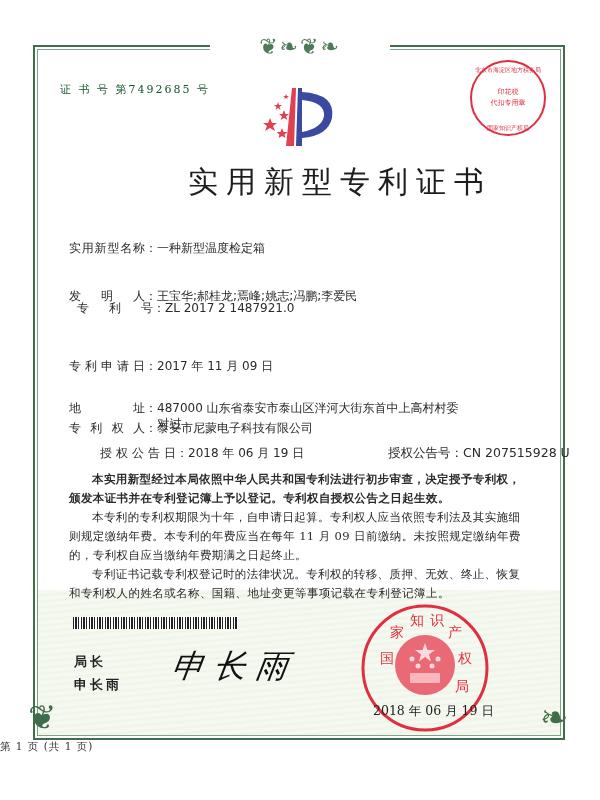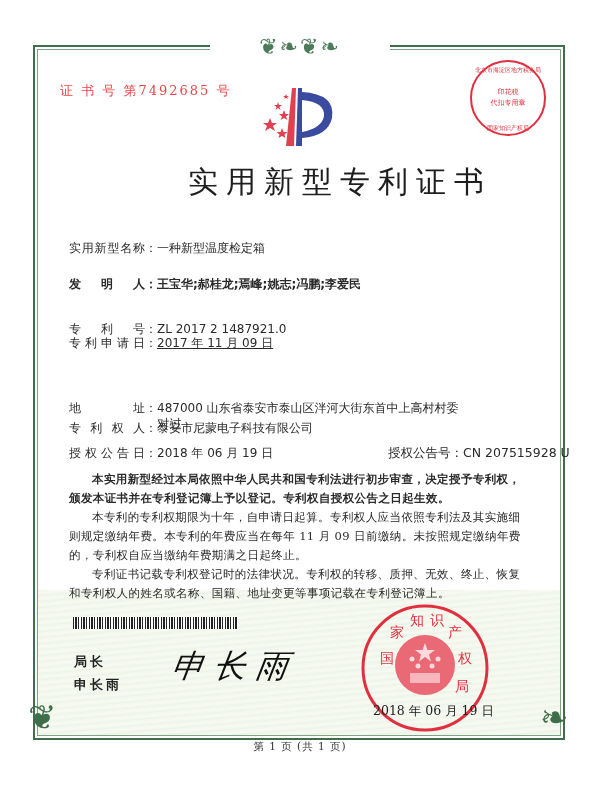--- a/index.html
+++ b/index.html
@@ -8,21 +8,21 @@
   .frame-outer { position:absolute; left:33px; top:45px; width:532px; height:695px;
                  border:2px solid #3f6f4a; box-sizing:border-box; }
   .frame-inner { position:absolute; left:37px; top:49px; width:524px; height:687px;
                  border:1px solid #7ea386; box-sizing:border-box; }
   .guilloche { position:absolute; left:38px; top:590px; width:522px; height:145px;
                background: repeating-linear-gradient(175deg, #eef4e6 0px, #f6f9f0 3px, #eaf1e2 6px);
                opacity:0.85; }
   .ornament { position:absolute; color:#4d7a58; font-size:22px; line-height:1; }
   .ornament-top { left:210px; top:36px; width:180px; height:22px; text-align:center; background:#fff; letter-spacing:2px; }
   .corner { position:absolute; color:#3f6f4a; font-size:34px; line-height:1; }
-  .cert-no { position:absolute; left:60px; top:82px; font-size:13px; letter-spacing:2px; color:#ef4444; }
+  .cert-no { position:absolute; left:60px; top:82px; font-size:11px; letter-spacing:2px; color:#14532d; }
   .logo { position:absolute; left:258px; top:80px; width:80px; height:70px; }
   .seal-top { position:absolute; left:468px; top:58px; width:80px; height:80px; }
   .title { position:absolute; left:0; width:600px; top:162px; text-align:center;
            font-size:30px; letter-spacing:8px; color:#1e1e1e; font-family:"DejaVu Sans","Liberation Sans",sans-serif;padding-left:40px; }
   .field { position:absolute; left:69px; font-size:12px; color:#2a2a2a;
            font-family:"DejaVu Sans","Liberation Sans",sans-serif; white-space:nowrap; }
   .field .lbl { display:inline-block; width:76px; text-align:justify; text-align-last:justify; }
   .field .colon { display:inline-block; width:12px; }
   .addr2 { position:absolute; left:157px; top:416px; font-size:12.5px; color:#2a2a2a;
            font-family:"DejaVu Sans","Liberation Sans",sans-serif; }
@@ -33,21 +33,21 @@
   .barcode { position:absolute; left:73px; top:617px; width:165px; height:12px;
              background: repeating-linear-gradient(90deg,#222 0 1px,#fff 1px 2px,#222 2px 4px,#fff 4px 5px,#222 5px 6px,#fff 6px 8px); }
   .director-title { position:absolute; left:74px; top:653px; font-size:13px; font-weight:bold; color:#222;
                     font-family:"DejaVu Sans","Liberation Sans",sans-serif; letter-spacing:3px; }
   .director-name { position:absolute; left:74px; top:676px; font-size:13px; font-weight:bold; color:#222;
                    font-family:"DejaVu Sans","Liberation Sans",sans-serif; letter-spacing:3px; }
   .signature { position:absolute; left:172px; top:645px; font-size:32px; color:#111; font-style:italic;
                font-family:"DejaVu Serif",serif; letter-spacing:10px; transform:skewX(-8deg); }
   .seal-bottom { position:absolute; left:360px; top:603px; width:130px; height:130px; }
   .seal-date { position:absolute; left:373px; top:703px; font-size:12.5px; color:#222; }
-  .pagenum { position:absolute; left:0; width:600px; top:740px; text-align:center; font-size:10.5px; color:#333; letter-spacing:1px; }
+  .pagenum { position:absolute; left:0; width:600px; top:740px; text-align:left; font-size:10.5px; color:#333; letter-spacing:1px; }
 </style>
 </head>
 <body>
 
 <div class="frame-outer"></div>
 <div class="frame-inner"></div>
 <div class="guilloche"></div>
 
 <div class="ornament ornament-top">❦❧❦❧</div>
 <div class="corner" style="left:28px;top:700px;">❦</div>
@@ -72,37 +72,37 @@
   <text x="40" y="47" text-anchor="middle" font-size="7" fill="#e03040">代扣专用章</text>
   <text x="40" y="14" text-anchor="middle" font-size="6" fill="#e03040">北京市海淀区地方税务局</text>
   <text x="40" y="72" text-anchor="middle" font-size="6" fill="#e03040">国家知识产权局</text>
 </svg>
 
 <div class="title">实用新型专利证书</div>
 
 <div class="field" style="top:240px;">
   <span class="lbl">实用新型名称</span><span class="colon">：</span><span>一种新型温度检定箱</span>
 </div>
-<div class="field" style="top:276px;font-weight:bold;">
+<div class="field" style="top:288px;">
   <span class="lbl">发明人</span><span class="colon">：</span><span>王宝华;郝桂龙;焉峰;姚志;冯鹏;李爱民</span>
 </div>
-<div class="field" style="top:321px;">
+<div class="field" style="top:300px;margin-left:8px;">
   <span class="lbl">专利号</span><span class="colon">：</span><span>ZL 2017 2 1487921.0</span>
 </div>
-<div class="field" style="top:335px;text-decoration:underline;">
+<div class="field" style="top:358px;">
   <span class="lbl">专利申请日</span><span class="colon">：</span><span>2017 年 11 月 09 日</span>
 </div>
 <div class="field" style="top:380px;margin-top:40px;">
   <span class="lbl">专利权人</span><span class="colon">：</span><span>泰安市尼蒙电子科技有限公司</span>
 </div>
 <div class="field" style="top:400px;">
   <span class="lbl">地址</span><span class="colon">：</span><span>487000  山东省泰安市泰山区泮河大街东首中上高村村委</span>
 </div>
 <div class="addr2">对过</div>
-<div class="field" style="top:445px;">
+<div class="field" style="top:445px;margin-left:31px;">
   <span class="lbl">授权公告日</span><span class="colon">：</span><span>2018 年 06 月 19 日</span>
 </div>
 <div class="pubno">
   <span>授权公告号</span><span>：</span><span>CN 207515928 U</span>
 </div>
 
 <div class="para" style="top:470px;font-weight:bold;">本实用新型经过本局依照中华人民共和国专利法进行初步审查，决定授予专利权，颁发本证书并在专利登记簿上予以登记。专利权自授权公告之日起生效。</div>
 <div class="para" style="top:508px;">本专利的专利权期限为十年，自申请日起算。专利权人应当依照专利法及其实施细则规定缴纳年费。本专利的年费应当在每年 11 月 09 日前缴纳。未按照规定缴纳年费的，专利权自应当缴纳年费期满之日起终止。</div>
 <div class="para" style="top:565px;font-family:Liberation Mono, monospace;">专利证书记载专利权登记时的法律状况。专利权的转移、质押、无效、终止、恢复和专利权人的姓名或名称、国籍、地址变更等事项记载在专利登记簿上。</div>
 

